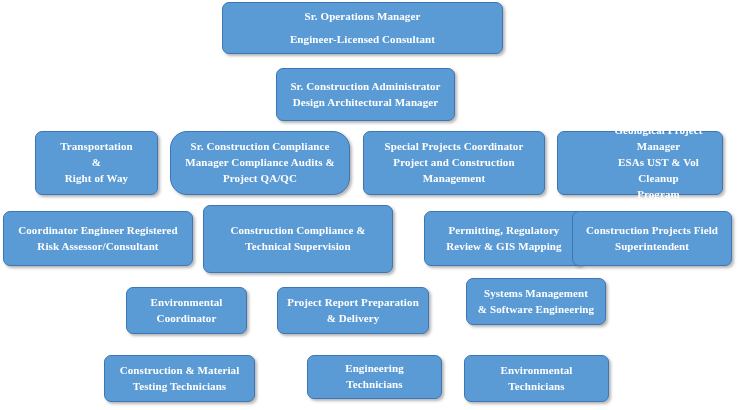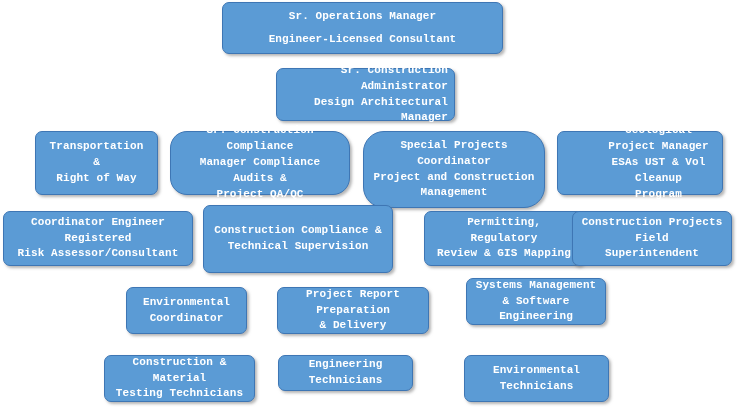--- a/index.html
+++ b/index.html
@@ -23,50 +23,50 @@
     box-sizing: border-box;
     background: #5B9BD5;
     border: 1px solid #3E76B4;
     border-radius: 7px;
     box-shadow: 2px 2px 3px rgba(120,120,120,0.55);
     display: flex;
     align-items: center;
     justify-content: center;
     text-align: center;
     color: #FFFFFF;
-    font-family: Liberation Mono, monospace;
+    font-family: Liberation Serif, serif;
     font-size: 11px;
     font-weight: bold;
     line-height: 1.45;
     padding: 2px 6px;
     white-space: pre-line;
     letter-spacing: 0.1px;
   }
   .node.wide-lines {
     line-height: 2.1;
   }
 </style>
 </head>
 <body>
 
 <div id="org-chart">
 
   <div class="node wide-lines" style="left:222px; top:2px; width:281px; height:52px;">Sr. Operations Manager
 Engineer-Licensed Consultant</div>
 
-  <div class="node" style="left:276px; top:68px; width:179px; height:53px;text-align:right;">Sr. Construction Administrator
+  <div class="node" style="left:276px; top:68px; width:179px; height:53px;">Sr. Construction Administrator
 Design Architectural Manager</div>
 
   <div class="node" style="left:35px; top:131px; width:123px; height:64px;">Transportation
 &amp;
 Right of Way</div>
   <div class="node" style="left:170px; top:131px; width:180px; height:64px;border-radius:17px;">Sr. Construction Compliance
 Manager Compliance Audits &amp;
 Project QA/QC</div>
-  <div class="node" style="left:363px; top:131px; width:182px; height:77px;border-radius:21px;">Special Projects Coordinator
+  <div class="node" style="left:363px; top:131px; width:182px; height:64px;">Special Projects Coordinator
 Project and Construction
 Management</div>
   <div class="node" style="left:557px; top:131px; width:166px; height:64px;padding-left:43px;">Geological Project Manager
 ESAs UST &amp; Vol Cleanup
 Program</div>
 
   <div class="node" style="left:3px; top:211px; width:190px; height:55px;">Coordinator Engineer Registered
 Risk Assessor/Consultant</div>
   <div class="node" style="left:203px; top:205px; width:190px; height:68px;">Construction Compliance &amp;
 Technical Supervision</div>
@@ -77,18 +77,18 @@
 
   <div class="node" style="left:126px; top:287px; width:121px; height:47px;">Environmental
 Coordinator</div>
   <div class="node" style="left:277px; top:287px; width:152px; height:47px;border-radius:7px;">Project Report Preparation
 &amp; Delivery</div>
   <div class="node" style="left:466px; top:278px; width:140px; height:47px;">Systems Management
 &amp; Software Engineering</div>
 
   <div class="node" style="left:104px; top:355px; width:151px; height:47px;">Construction &amp; Material
 Testing Technicians</div>
-  <div class="node" style="left:278px; top:355px; width:135px; height:36px;">Engineering
+  <div class="node" style="left:307px; top:355px; width:135px; height:44px;">Engineering
 Technicians</div>
   <div class="node" style="left:464px; top:355px; width:145px; height:47px;">Environmental
 Technicians</div>
 
 </div>
 
 </body></html>

